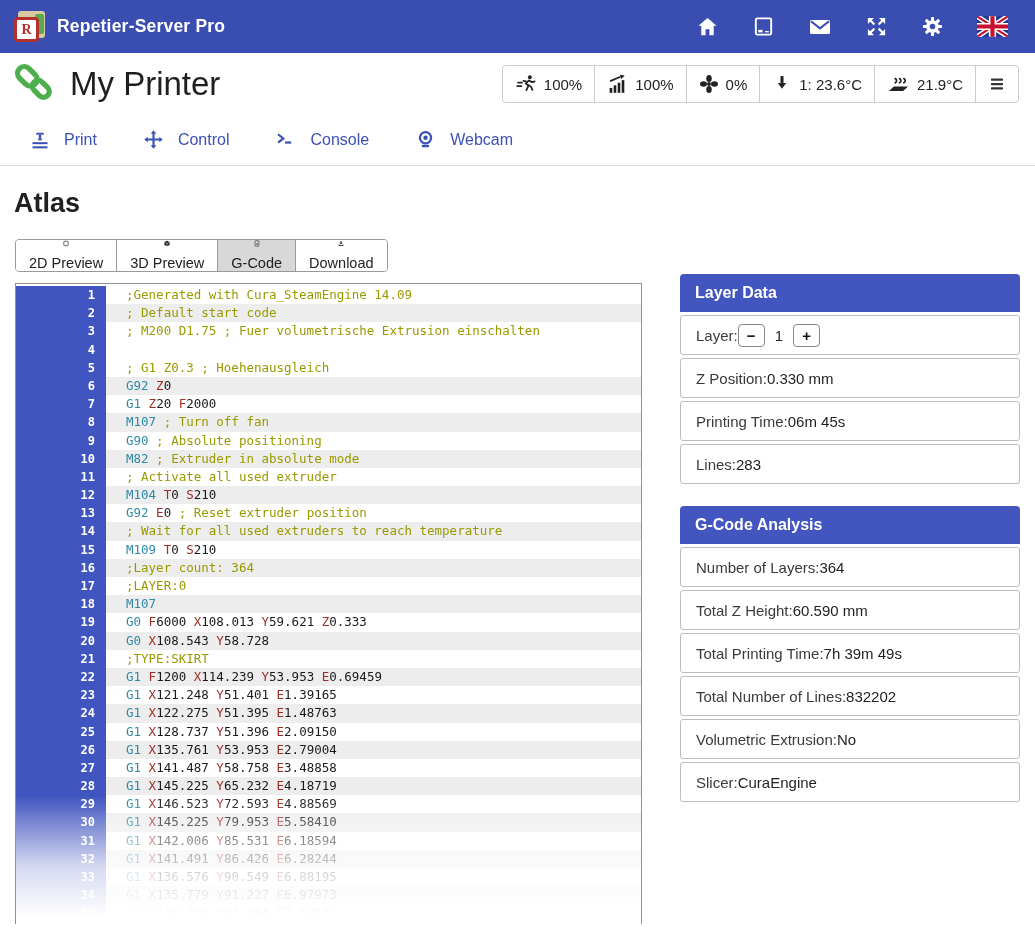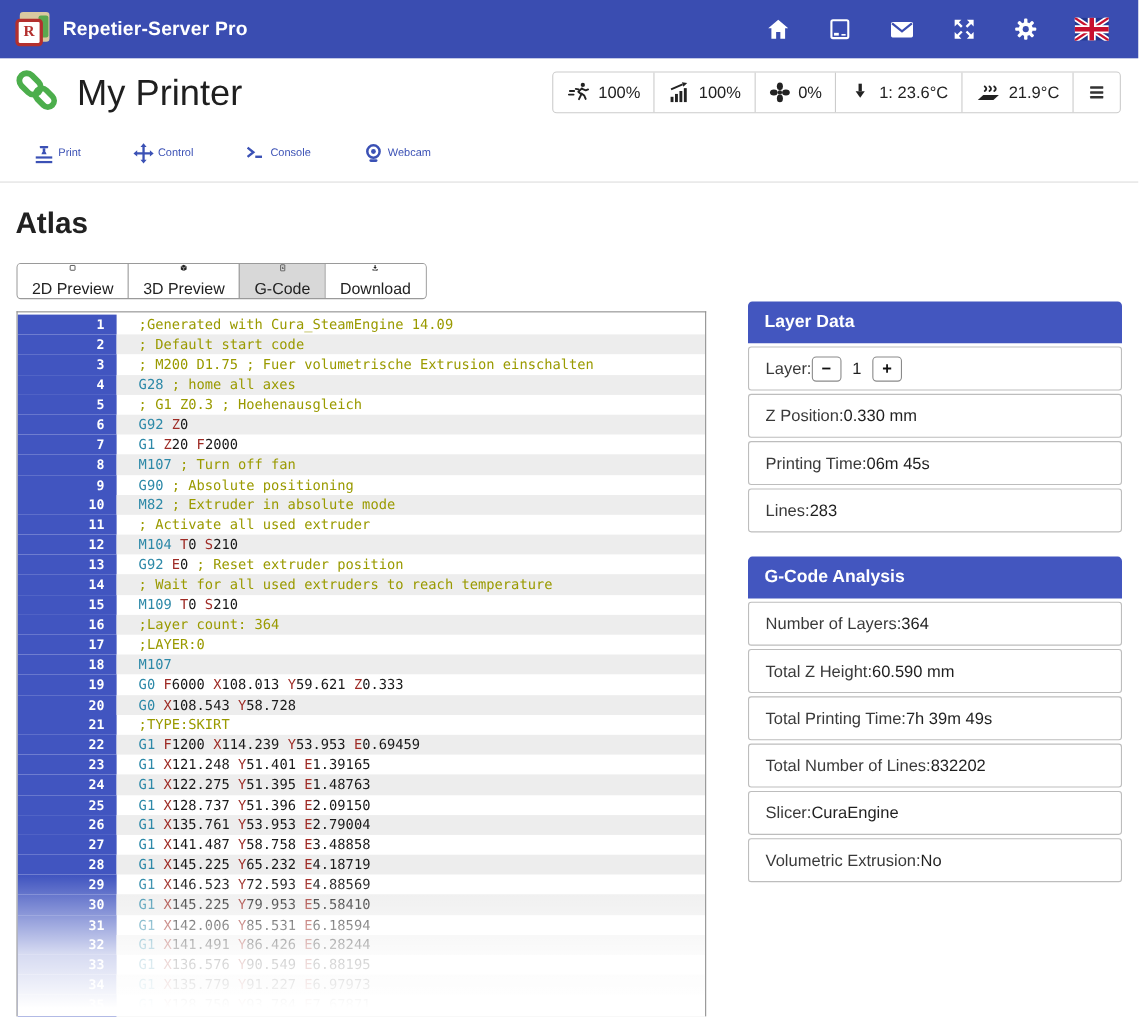--- a/index.html
+++ b/index.html
@@ -22,21 +22,21 @@
   
   .printer-head { height:62px; display:flex; align-items:center; padding:0 16px 0 12px; }
   .printer-title { font-size:33px; font-weight:500; color:#1f1f1f; margin-left:12px; }
   .status-group { margin-left:auto; display:flex; border:1px solid #ccc; border-radius:4px; background:#fff; }
   .status-seg { display:flex; align-items:center; gap:7px; padding:0 12px; height:36px;
     font-size:15px; color:#222; border-left:1px solid #ccc; cursor:pointer; white-space:nowrap; }
   .status-seg:first-child { border-left:none; }
 
   
   .tabbar { display:flex; gap:46px; padding:14px 0 0 30px; border-bottom:1px solid #ddd; }
-  .tab { display:flex; align-items:center; gap:3px; color:#3b51b5; font-size:10px;
+  .tab { display:flex; align-items:center; gap:14px; color:#3b51b5; font-size:16px;
     padding-bottom:15px; cursor:pointer; }
   .tab svg { display:block; }
 
   
   .page-title { font-size:27px; font-weight:700; color:#212121; margin:22px 0 0 14px; }
 
   
   .btn-group { display:inline-flex; margin:20px 0 0 15px; border:1px solid #9a9a9a; border-radius:4px; overflow:hidden; }
   .vbtn { display:flex; align-items:center; gap:8px; padding:0 13px; height:31px; font-size:14.5px;
     color:#222; background:#fff; border:none; border-left:1px solid #9a9a9a; cursor:pointer;
@@ -299,21 +299,20 @@
         <div class="gcode-line alt">
           <div class="ln-cell">2</div>
           <div class="code-cell"><span class="tok-comment">; Default start code</span></div>
         </div>
         <div class="gcode-line">
           <div class="ln-cell">3</div>
           <div class="code-cell"><span class="tok-comment">; M200 D1.75 ; Fuer volumetrische Extrusion einschalten</span></div>
         </div>
         <div class="gcode-line alt">
           <div class="ln-cell">4</div>
-          <div class="code-cell"><span class="tok-cmd">G28</span> <span class="tok-comment">; home all axes</span></div>
         </div>
         <div class="gcode-line">
           <div class="ln-cell">5</div>
           <div class="code-cell"><span class="tok-comment">; G1 Z0.3 ; Hoehenausgleich</span></div>
         </div>
         <div class="gcode-line alt">
           <div class="ln-cell">6</div>
           <div class="code-cell"><span class="tok-cmd">G92</span> <span class="tok-param">Z</span><span class="tok-num">0</span></div>
         </div>
         <div class="gcode-line">
@@ -479,26 +478,26 @@
           </div>
           <div class="panel-row">
             <span>Total Printing Time:</span>
             <span class="row-value">7h 39m 49s</span>
           </div>
           <div class="panel-row">
             <span>Total Number of Lines:</span>
             <span class="row-value">832202</span>
           </div>
           <div class="panel-row">
+            <span>Volumetric Extrusion:</span>
+            <span class="row-value">No</span>
+          </div>
+          <div class="panel-row">
             <span>Slicer:</span>
             <span class="row-value">CuraEngine</span>
-          </div>
-          <div class="panel-row">
-            <span>Volumetric Extrusion:</span>
-            <span class="row-value">No</span>
           </div>
         </div>
     </section>
   </aside>
 </div>
 
 
 
 
 </body></html>

